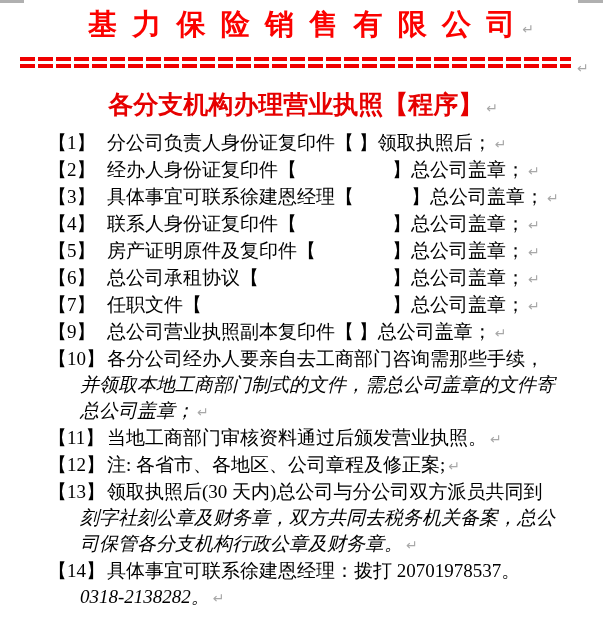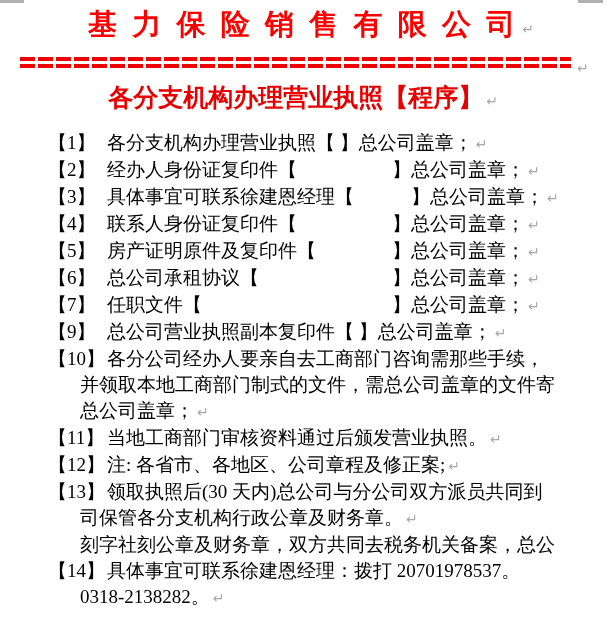--- a/index.html
+++ b/index.html
@@ -14,30 +14,30 @@
   .title{
     position:absolute;top:5px;left:8px;width:100%;text-align:center;
     font-size:29px;font-weight:bold;letter-spacing:4px;white-space:nowrap;
   }
   .rule{position:absolute;top:57px;left:20px;width:551px;}
   .rule .bar{height:4px;background:repeating-linear-gradient(90deg,#f00000 0 15px,#ffffff 15px 18px);}
   .rule .bar + .bar{margin-top:3px;}
   .rule-mark{position:absolute;top:60px;left:574px;}
 
   .subtitle{
-    position:absolute;top:81px;left:0;width:100%;text-align:center;
+    position:absolute;top:88px;left:0;width:100%;text-align:center;
     font-size:25px;font-weight:bold;white-space:nowrap;
   }
 
   .list{
     position:absolute;top:130px;left:48px;right:4px;
     font-size:19px;line-height:26px;
   }
   .line{white-space:nowrap;}
-  .line.cont{padding-left:32px;}
+  .line.cont{padding-left:32px;font-style:italic;}
   .num{display:inline-block;min-width:59px;}
   .pilcrow{
     color:#a8a8a8;font-size:14px;margin-left:3px;
     font-family:"DejaVu Sans",sans-serif;font-weight:normal;letter-spacing:0;
   }
 </style>
 </head>
 <body>
 
 <div class="doc">
@@ -50,21 +50,21 @@
   <div class="rule">
     <div class="bar"></div>
     <div class="bar"></div>
   </div>
   <span class="pilcrow rule-mark" style="color: rgb(168, 168, 168);">↵</span>
 
   <div class="subtitle" style="color: rgb(230, 0, 0);"><span>各分支机构办理营业执照【程序】</span><span class="pilcrow" style="color: rgb(168, 168, 168);">↵</span></div>
 
   <div class="list">
       <div class="item">
-        <div class="line"><span class="num">【1】</span><span class="txt">各分支机构办理营业执照【 】总公司盖章；</span><span class="pilcrow" style="color: rgb(168, 168, 168);">↵</span></div>
+        <div class="line"><span class="num">【1】</span><span class="txt">分公司负责人身份证复印件【 】领取执照后；</span><span class="pilcrow" style="color: rgb(168, 168, 168);">↵</span></div>
       </div>
       <div class="item">
         <div class="line"><span class="num">【2】</span><span class="txt">经办人身份证复印件【　　　　　】总公司盖章；</span><span class="pilcrow" style="color: rgb(168, 168, 168);">↵</span></div>
       </div>
       <div class="item">
         <div class="line"><span class="num">【3】</span><span class="txt">具体事宜可联系徐建恩经理【　　　】总公司盖章；</span><span class="pilcrow" style="color: rgb(168, 168, 168);">↵</span></div>
       </div>
       <div class="item">
         <div class="line"><span class="num">【4】</span><span class="txt">联系人身份证复印件【　　　　　】总公司盖章；</span><span class="pilcrow" style="color: rgb(168, 168, 168);">↵</span></div>
       </div>
@@ -86,22 +86,22 @@
         <div class="line cont"><span class="txt">总公司盖章；</span><span class="pilcrow" style="color: rgb(168, 168, 168);">↵</span></div>
       </div>
       <div class="item">
         <div class="line"><span class="num">【11】</span><span class="txt">当地工商部门审核资料通过后颁发营业执照。</span><span class="pilcrow" style="color: rgb(168, 168, 168);">↵</span></div>
       </div>
       <div class="item">
         <div class="line"><span class="num">【12】</span><span class="txt">注: 各省市、各地区、公司章程及修正案;</span><span class="pilcrow" style="color: rgb(168, 168, 168);">↵</span></div>
       </div>
       <div class="item">
         <div class="line"><span class="num">【13】</span><span class="txt">领取执照后(30 天内)总公司与分公司双方派员共同到</span></div>
+        <div class="line cont"><span class="txt">刻字社刻公章及财务章，双方共同去税务机关备案，总公</span></div>
         <div class="line cont"><span class="txt">司保管各分支机构行政公章及财务章。</span><span class="pilcrow" style="color: rgb(168, 168, 168);">↵</span></div>
-        <div class="line cont"><span class="txt">刻字社刻公章及财务章，双方共同去税务机关备案，总公</span></div>
       </div>
       <div class="item">
         <div class="line"><span class="num">【14】</span><span class="txt">具体事宜可联系徐建恩经理：拨打 20701978537。</span></div>
         <div class="line cont"><span class="txt">0318-2138282。</span><span class="pilcrow" style="color: rgb(168, 168, 168);">↵</span></div>
       </div>
     </div>
 
 </div>
 
 </body></html>

